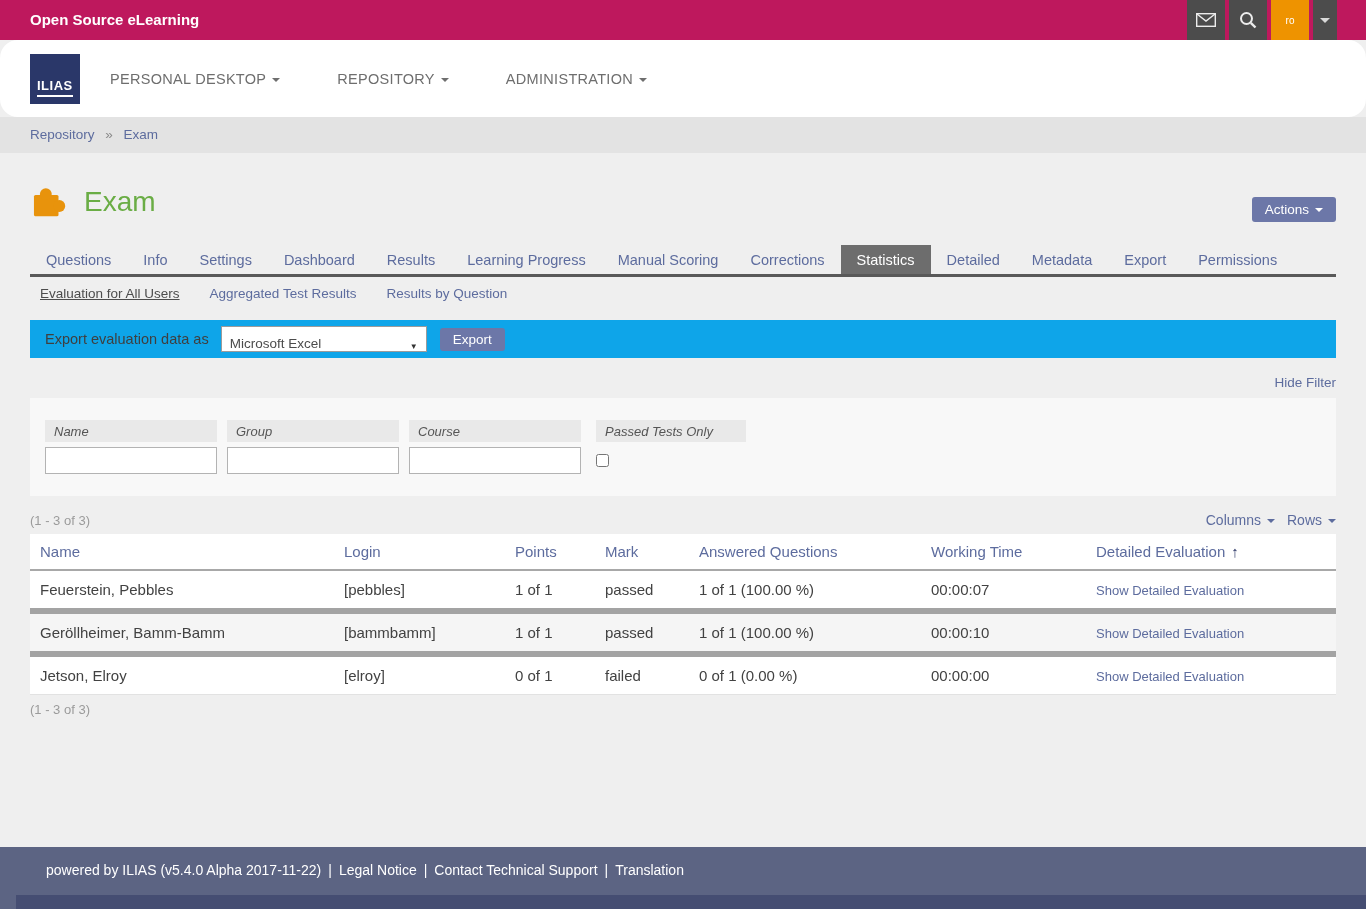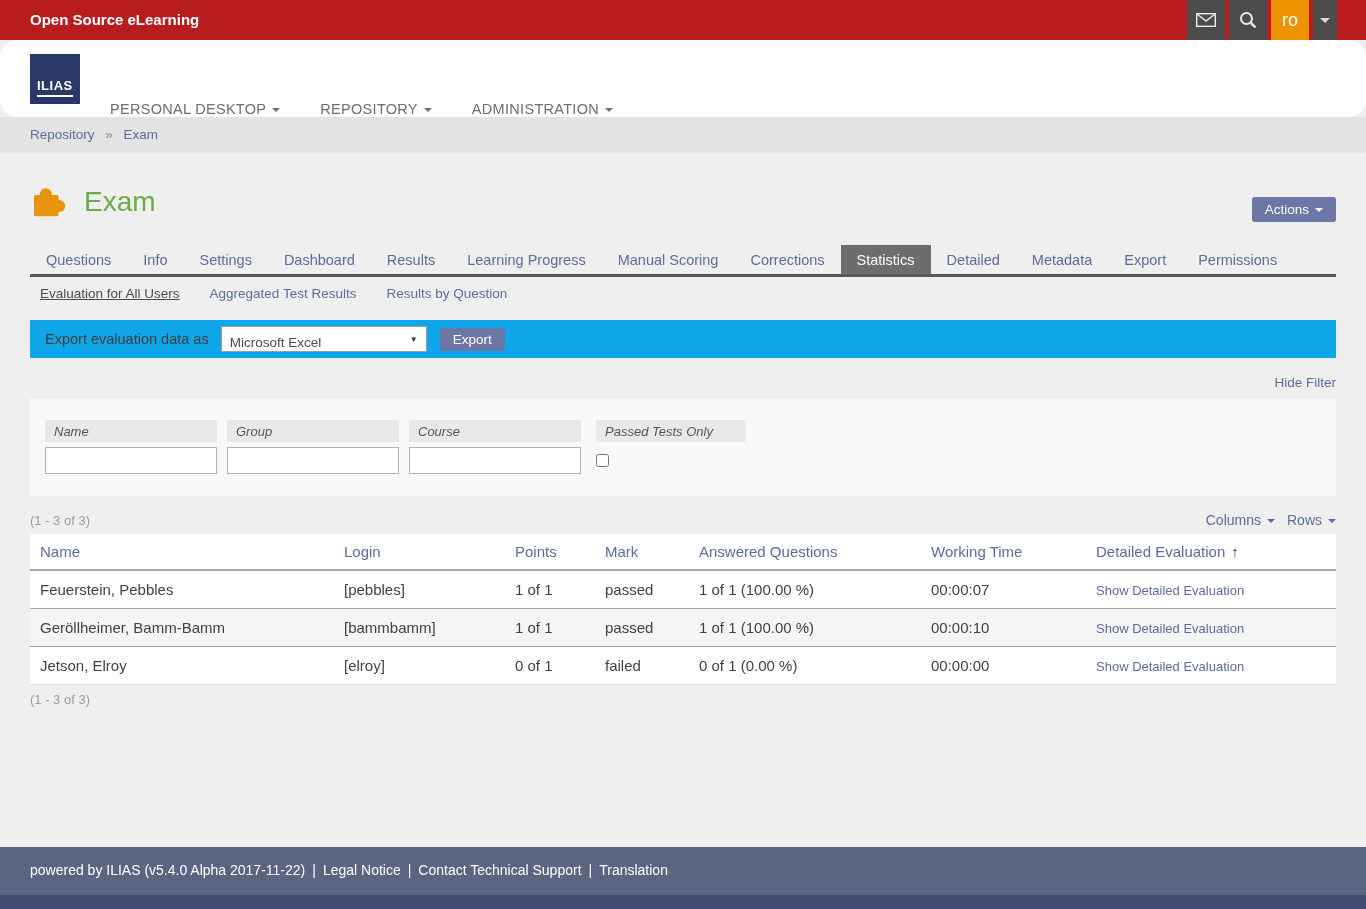--- a/index.html
+++ b/index.html
@@ -3,37 +3,37 @@
 <meta charset="utf-8">
 <style>
   * { margin:0; padding:0; box-sizing:border-box; }
   html,body { width:1366px; height:909px; overflow:hidden; }
   body { font-family:"Liberation Sans", sans-serif; font-size:14px; color:#4c4c4c;
          background:#efefef; display:flex; flex-direction:column; }
   a { text-decoration:none; cursor:pointer; }
   .link { color:#5d6c9e; }
 
   
-  .topbar { height:40px; background:#b91c1c; position:relative; flex:0 0 auto; }
+  .topbar { height:40px; background:#be185d; position:relative; flex:0 0 auto; }
   .topbar-title { color:#fff; font-weight:bold; font-size:15px; line-height:40px; padding-left:30px; }
   .topbar-icons { position:absolute; right:29px; top:0; height:40px; display:flex; gap:4px; }
   .top-block { width:38px; height:40px; background:#4c4c4c; display:flex; align-items:center; justify-content:center; cursor:pointer; }
   .top-block.narrow { width:24px; }
-  .top-block.avatar { background:#ee9300; color:#fff; font-size:18px; }
+  .top-block.avatar { background:#ee9300; color:#fff; font-size:10px; }
   .caret { display:inline-block; width:0; height:0; border-left:4px solid transparent;
            border-right:4px solid transparent; border-top:4px solid currentColor;
            margin-left:6px; vertical-align:middle; }
   .top-block .caret { margin-left:0; color:#d9d9d9; border-left-width:5px; border-right-width:5px; border-top-width:5px; }
 
   
   .header { height:77px; background:#fff; position:relative; flex:0 0 auto;border-radius:18px; }
   .logo { position:absolute; left:30px; top:14px; width:50px; height:50px; background:#2a3769; cursor:pointer; }
   .logo span { position:absolute; left:7px; bottom:7px; color:#fff; font-weight:bold; font-size:13px; letter-spacing:.5px; }
   .logo span::after { content:""; display:block; height:2px; background:#fff; margin-top:2px; }
-  .mainnav { position:absolute; left:110px; top:0; height:77px; display:flex; align-items:flex-end; gap:40px; }
+  .mainnav { position:absolute; left:110px; top:0; height:77px; display:flex; align-items:center; gap:57px; }
   .mainnav .nav-item { color:#6e6e6e; font-size:14.5px; letter-spacing:.3px; cursor:pointer; }
 
   
   .breadcrumb { height:36px; background:#e3e3e3; line-height:36px; padding-left:30px; font-size:13.5px; flex:0 0 auto; }
   .breadcrumb .sep { color:#8a8a8a; padding:0 7px; }
 
   
   .main { flex:1 1 auto; padding:0 30px; }
 
   .title-row { margin-top:30px; display:flex; align-items:center; position:relative; }
@@ -48,21 +48,21 @@
   .tab { padding:7px 16px 6px; font-size:14.5px; color:#5d6c9e; cursor:pointer; }
   .tab.is-active { background:#6d6d6d; color:#fff; }
   .subtabs { padding:9px 0 10px 10px; display:flex; gap:30px; }
   .subtab { font-size:13.5px; color:#5d6c9e; cursor:pointer; }
   .subtab.is-active { color:#4c4c4c; text-decoration:underline; }
 
   
   .export-bar { margin-top:9px; background:#0ea5e9; height:38px; display:flex; align-items:center; padding-left:15px; }
   .export-label { font-size:14.5px; color:#3f3f3f; }
   .select { margin-left:12px; width:206px; height:26px; border:1px solid #9b9b9b; background:#fff;
-            display:flex; align-items:flex-start; justify-content:space-between; padding:8px 8px;
+            display:flex; align-items:flex-end; justify-content:space-between; padding:0 8px;
             font-size:13.5px; color:#4c4c4c; cursor:pointer; }
   .select .arrow { font-size:8px; color:#333; }
   .export-btn { margin-left:13px; padding:4px 13px; }
 
   
   .hide-filter-row { margin-top:16px; text-align:right; }
   .hide-filter-row a { font-size:13.5px; }
   .filter-panel { margin-top:8px; background:#f8f8f8; padding:22px 15px 22px; }
   .filter-fields { display:flex; gap:10px; }
   .field { width:172px; }
@@ -77,30 +77,30 @@
 
   
   .table-section { margin-top:16px; }
   .table-meta { display:flex; justify-content:space-between; align-items:center; font-size:13px; }
   .range { color:#9b9b9b; }
   .table-ctrls { display:flex; gap:12px; font-size:14px; }
   .table-ctrls a { color:#5d6c9e; }
   table.results { width:100%; margin-top:6px; background:#fff; border-collapse:collapse; }
   table.results th { text-align:left; font-weight:normal; color:#5d6c9e; font-size:15px;
                      padding:9px 10px; border-bottom:2px solid #a8a8a8; cursor:pointer; white-space:nowrap; }
-  table.results td { padding:10px 10px; font-size:15px; color:#424242; border-top:1px solid #a3a3a3; }
+  table.results td { padding:10px 10px; font-size:15px; color:#424242; border-top:6px solid #a3a3a3; }
   table.results tbody tr:first-child td { border-top:none; }
   table.results tbody tr:nth-child(even) { background:#f5f5f5; }
   table.results { border-bottom:1px solid #e2e2e2; }
   .sort-arrow { color:#2c3767; font-weight:bold; margin-left:6px; font-size:15px; }
   td .detail-link { font-size:13px; color:#5d6c9e; }
   .range-bottom { margin-top:7px; font-size:13px; color:#9b9b9b; }
 
   
-  .footer { flex:0 0 auto; background:#5c6483; color:#fff; }
+  .footer { flex:0 0 auto; background:#5c6483; color:#fff;padding-left:16px; }
   .footer-inner { padding:15px 30px 17px; font-size:14px; }
   .footer a { color:#fff; }
   .footer .sep { padding:0 7px; }
   .footer-strip { height:14px; background:#454d72; }
 
   
   svg { display:block; }
 </style>
 </head>
 <body>

